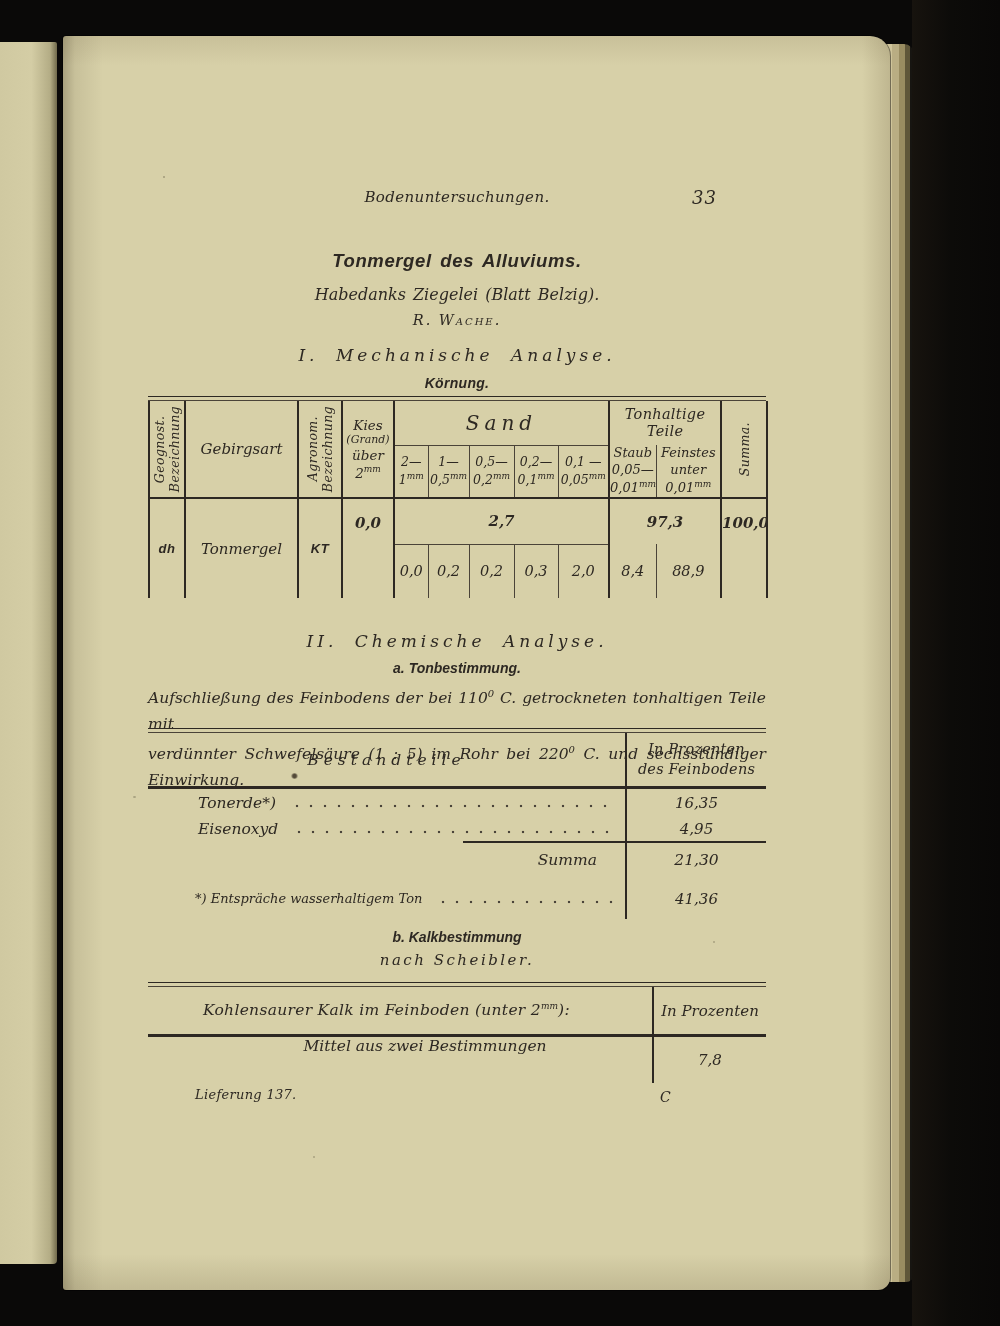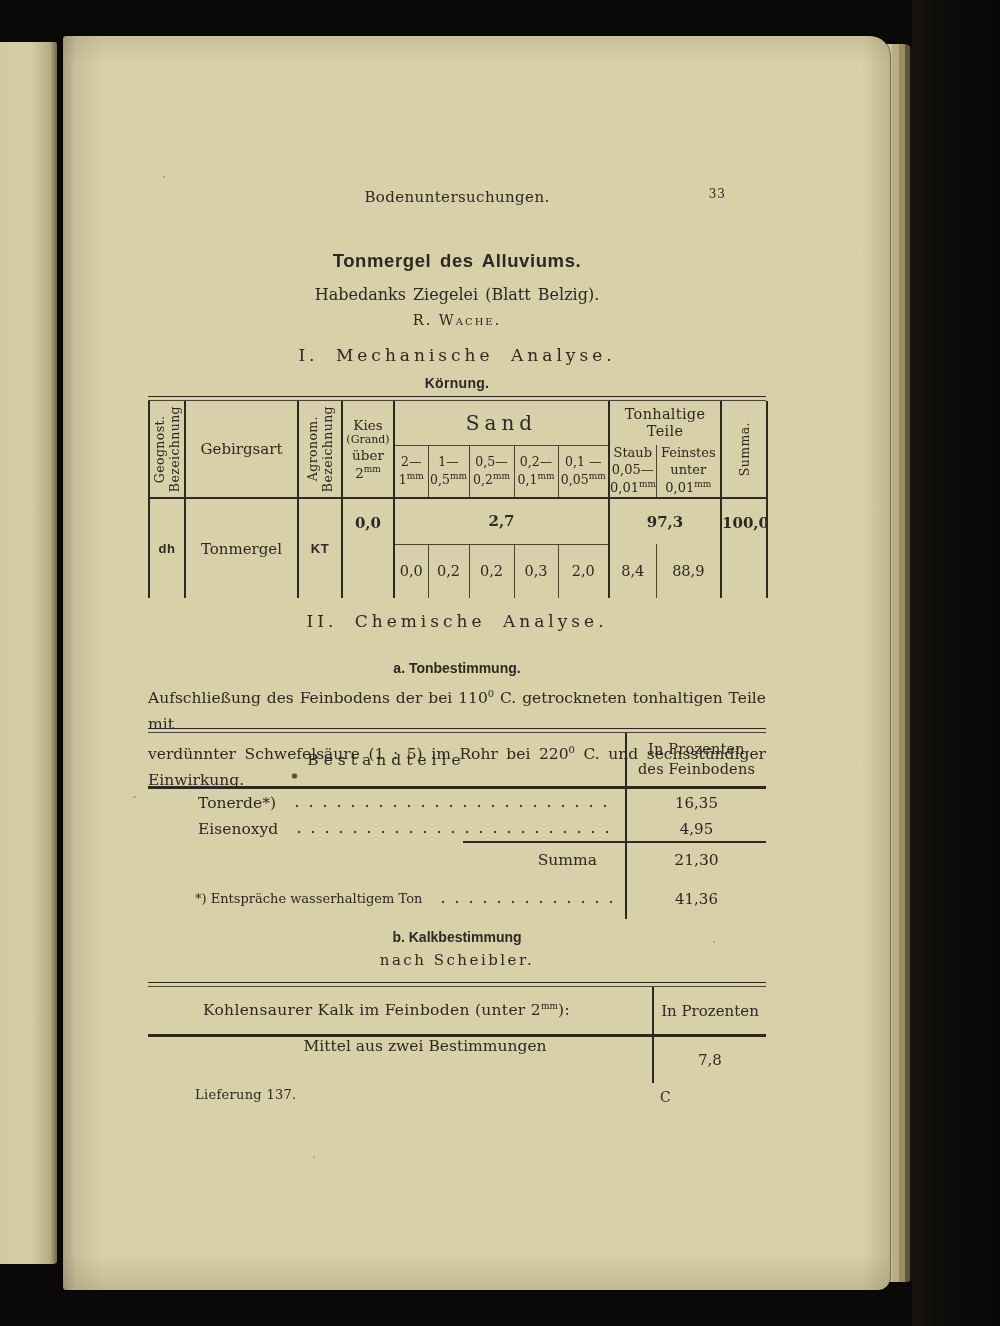--- a/index.html
+++ b/index.html
@@ -38,32 +38,32 @@
     position:absolute;left:884px;top:44px;width:30px;height:1238px;
     background:linear-gradient(90deg,#cfc49a 0 8px,#b9ad83 8px 15px,#998c61 15px 21px,#5f5639 21px 26px,#171511 26px 30px);
     border-radius:0 10px 8px 0;
   }
   .cover-right{
     position:absolute;left:912px;top:0;width:88px;height:1326px;
     background:linear-gradient(90deg,#17130e 0,#0c0b09 45%,#090807 100%);
   }
   .speck{position:absolute;border-radius:50%;background:#3a3426;}
   
-  .content{position:absolute;left:85px;top:0;width:618px;height:1122px;}
+  .content{position:absolute;left:85px;top:0;width:618px;height:1122px;font-style:italic;}
   .content .abs{position:absolute;left:0;width:618px;}
   .center{text-align:center;}
   .running-head{top:152px;font-size:15px;letter-spacing:.4px;}
-  .page-number{position:absolute;right:40px;top:-1px;font-size:12px;letter-spacing:1px;}
+  .page-number{position:absolute;right:49px;top:-1px;font-size:18px;letter-spacing:1px;}
   .doc-title{top:214px;font-family:"Liberation Sans",sans-serif;font-weight:700;font-size:18.5px;letter-spacing:.6px;word-spacing:3px;}
   .doc-subtitle{top:249px;font-size:16px;word-spacing:2px;}
   .doc-author{top:276px;font-size:14.5px;font-variant:small-caps;letter-spacing:2px;}
   .sec-heading{font-size:17px;letter-spacing:4px;word-spacing:8px;}
   .sec1-heading{top:309px;}
   .sec1-sub{top:339px;font-family:"Liberation Sans",sans-serif;font-weight:700;font-size:14px;letter-spacing:.3px;}
-  .sec2-heading{top:575px;}
+  .sec2-heading{top:595px;}
   .sec2-sub{top:624px;font-family:"Liberation Sans",sans-serif;font-weight:700;font-size:14px;}
   .para{top:645px;font-size:15.5px;line-height:26px;text-align:justify;}
   .para .jline{text-align:justify;text-align-last:justify;}
   sup.mm{font-size:9px;vertical-align:super;letter-spacing:0;}
   sup.deg{font-size:10px;vertical-align:super;}
   
   .dbl-rule{height:5px;border-top:1.5px solid var(--ink);border-bottom:1px solid var(--ink-soft);}
   .thick-rule{height:2.5px;background:var(--ink);}
   
   .mech-wrap{top:360px;}

